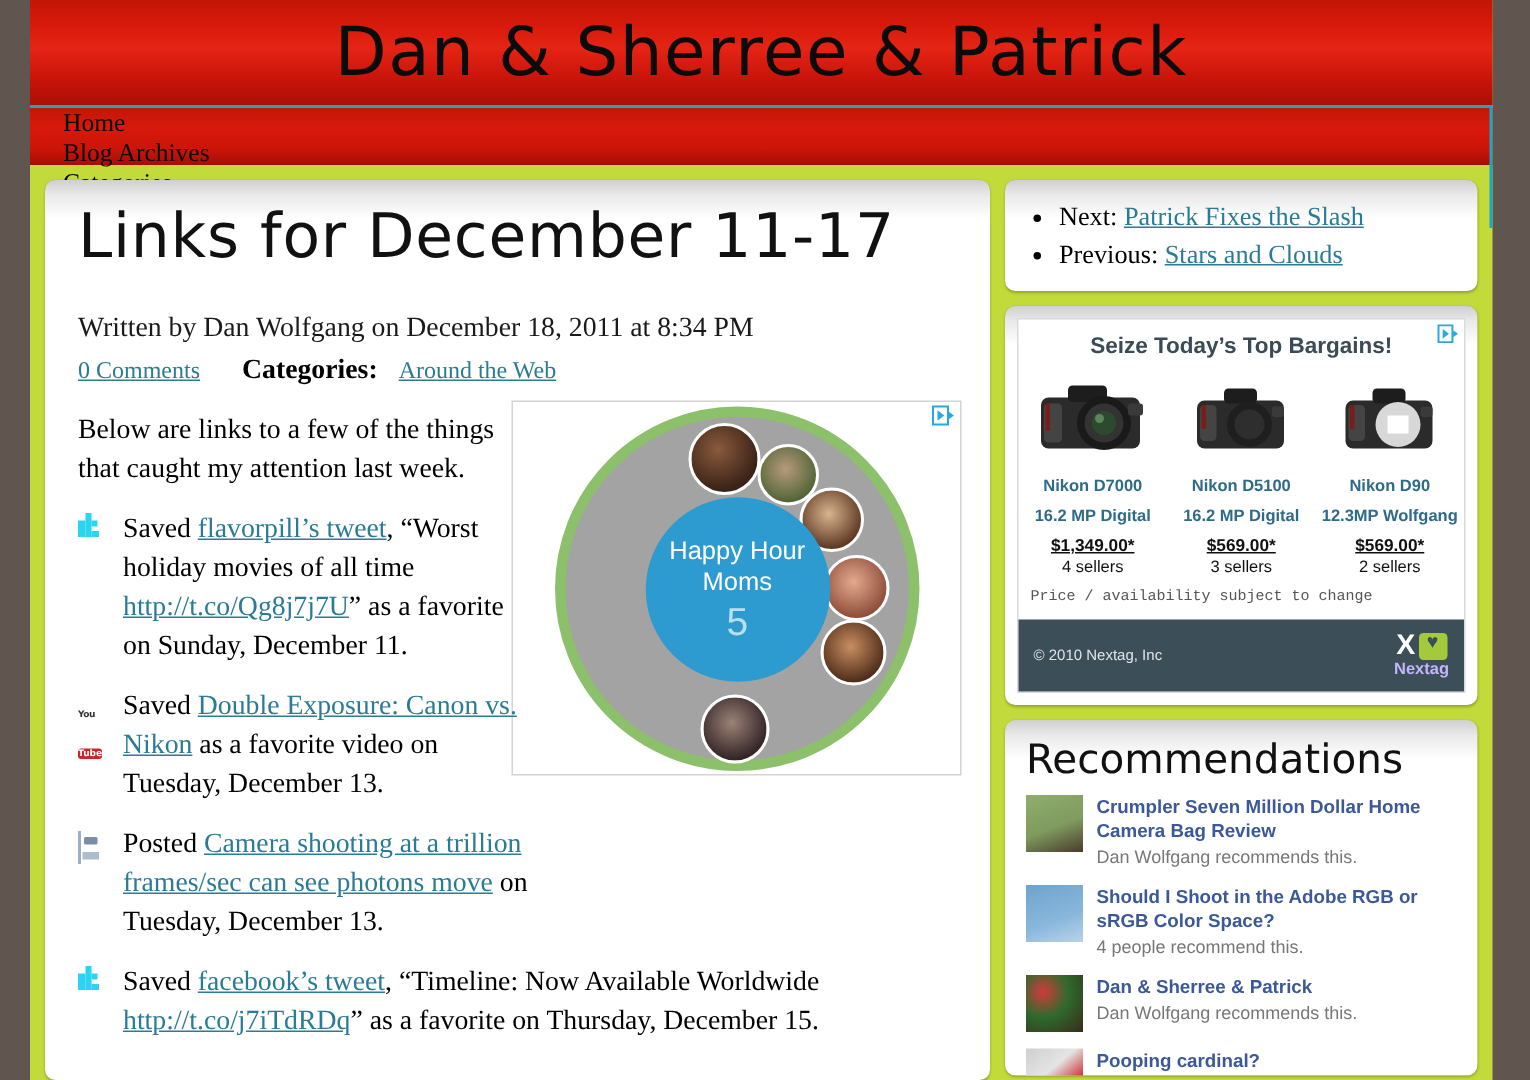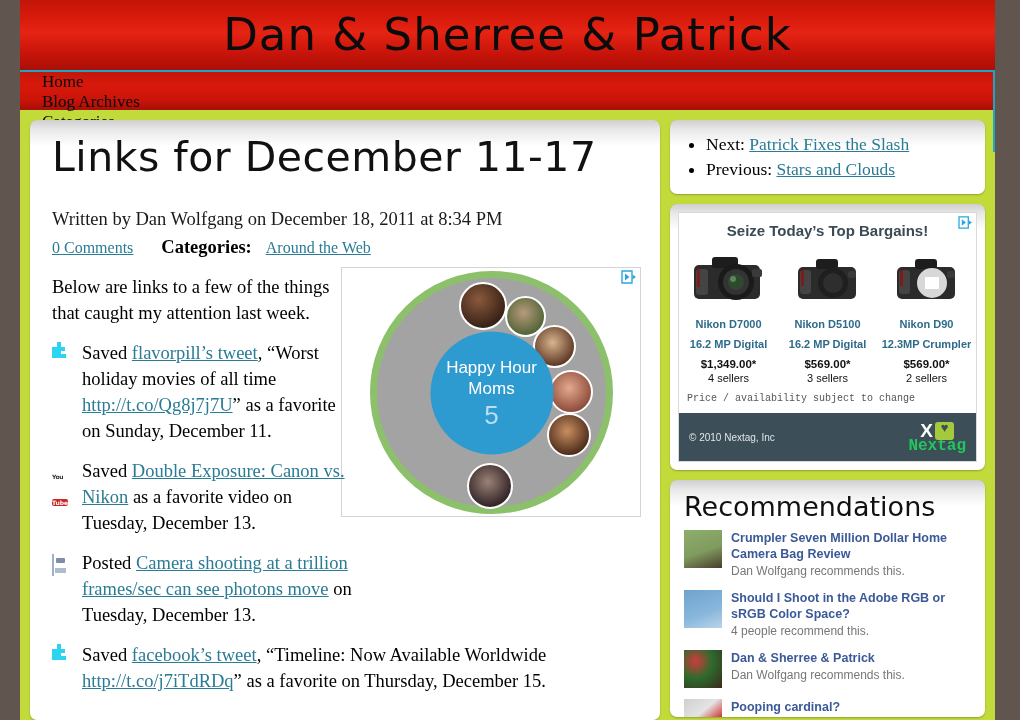--- a/index.html
+++ b/index.html
@@ -172,41 +172,41 @@
   .ad2-inner { border: 1px solid #dadada; height: 250px; position: relative; background: #fff; }
   .ad2-title {
     text-align: center; font-family: "Liberation Sans", sans-serif;
     font-size: 15px; font-weight: bold; color: #3b4b55; padding-top: 9px;
   }
   .ad2-corner { position: absolute; right: 3px; top: 3px; width: 15px; height: 13px; }
   .ad2-cams { display: flex; margin-top: 6px; }
   .ad2-cam { flex: 1; text-align: center; font-family: "Liberation Sans", sans-serif; }
   .cam-img { height: 66px; display: flex; align-items: flex-end; justify-content: center; }
   .cam-name { font-size: 11px; color: #2e6b8a; line-height: 14px; margin-top: 6px; font-weight: bold;}
-  .cam-price { font-size: 11.5px; color: #111; font-weight: bold; margin-top: 6px; line-height: 14px; }
+  .cam-price { font-size: 11.5px; color: #111; font-weight: bold; margin-top: 6px; line-height: 14px; text-decoration: underline; }
   .cam-sellers { font-size: 11px; color: #111; line-height: 14px; }
   .ad2-note {
     font-family: Liberation Mono, monospace; font-size: 10px; color: #555;
     padding: 8px 0 0 8px;
   }
   .ad2-foot {
     position: absolute; left: 0; right: 0; bottom: 0; height: 48px;
     background: #3C4E57; display: flex; align-items: center; justify-content: space-between;
     padding: 0 10px;
   }
   .ad2-copy { color: #dfe6ea; font-family: "Liberation Sans", sans-serif; font-size: 10px; }
   .nextag { text-align: center; }
   .nextag-mark { display: flex; align-items: center; justify-content: center; gap: 2px; }
   .nextag-x { color:#fff; font-family:"Liberation Sans",sans-serif; font-size:19px; font-weight:bold; line-height:19px;}
   .nextag-heart { width: 19px; height: 18px; background:#A4C93C; border-radius:3px; position:relative;}
   .nextag-heart::after{
     content:"\2665"; position:absolute; left:0; right:0; top:-2px; text-align:center;
     color:#3C4E57; font-size:13px;
   }
-  .nextag-word { color:#22c55e; font-family:Liberation Mono, monospace; font-size:16px; font-weight:bold; line-height:13px;}
+  .nextag-word { color:#c4b5fd; font-family:Liberation Sans, sans-serif; font-size:11px; font-weight:bold; line-height:13px;}
 
   .rec-panel { padding: 10px 14px 8px 14px; height: 237px; }
   .rec-title {
     font-family: "DejaVu Sans", sans-serif; font-size: 27px; color: #111;
     line-height: 34px; margin-bottom: 6px;
   }
   .rec-item { display: flex; gap: 9px; margin-bottom: 11px; }
   .rec-thumb { width: 38px; height: 38px; flex: 0 0 38px; background-size: cover; }
   .rec-text { font-family: "Liberation Sans", sans-serif; }
   .rec-link { color: #3B5998; font-size: 12.5px; font-weight: bold; line-height: 16px; cursor: pointer; }
@@ -388,21 +388,21 @@
                   <rect x="10" y="18" width="58" height="32" rx="5" fill="#2b2b2b"></rect>
                   <rect x="28" y="10" width="22" height="10" rx="3" fill="#1d1d1d"></rect>
                   <rect x="12" y="21" width="11" height="24" rx="3" fill="#444"></rect>
                   <rect x="13" y="21" width="3" height="16" fill="#7a1c1c"></rect>
                   <circle cx="45" cy="34" r="15" fill="#d8d8d8"></circle>
                   <rect x="38" y="28" width="14" height="12" fill="#fff"></rect>
                   <rect x="60" y="22" width="8" height="7" rx="2" fill="#3a3a3a"></rect>
                 </svg>
               </div>
               <div class="cam-name">Nikon D90</div>
-              <div class="cam-name">12.3MP Crumpler</div>
+              <div class="cam-name">12.3MP Wolfgang</div>
               <div class="cam-price">$569.00*</div>
               <div class="cam-sellers">2 sellers</div>
             </div>
           </div>
 
           <div class="ad2-note">Price / availability subject to change</div>
 
           <div class="ad2-foot">
             <div class="ad2-copy">© 2010 Nextag, Inc</div>
             <div class="nextag">

